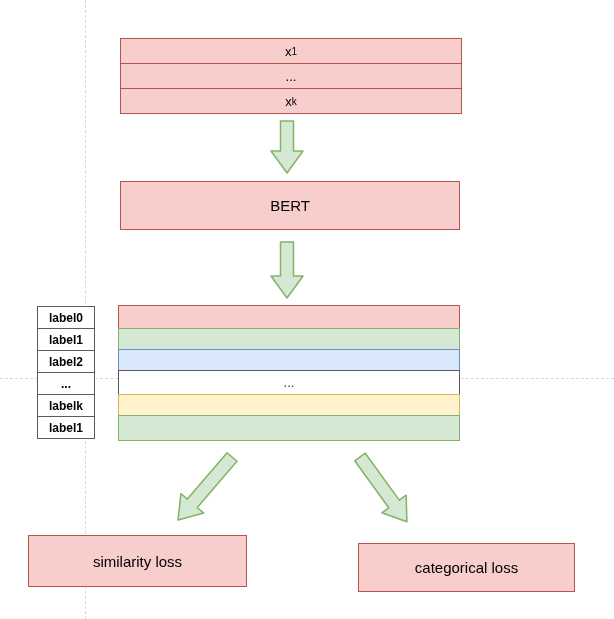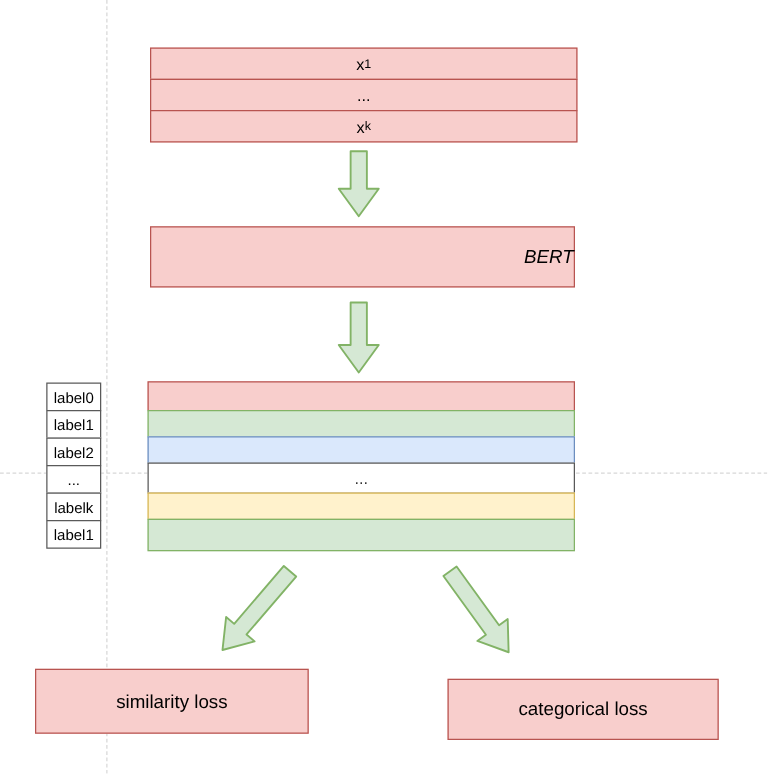--- a/index.html
+++ b/index.html
@@ -18,21 +18,21 @@
     border:1px solid #b85450; background:#f8cecc;
     display:flex; align-items:center; justify-content:center; font-size:13px;
   }
   .input-row:first-child { margin-top:0; }
   .sub { font-size:10px; vertical-align:-3px; }
 
   
   .bert-box {
     position:absolute; left:120px; top:181px; width:340px; height:49px;
     box-sizing:border-box; border:1px solid #b85450; background:#f8cecc;
-    display:flex; align-items:center; justify-content:flex-end; font-size:15px;font-style:italic;
+    display:flex; align-items:center; justify-content:center; font-size:15px;
   }
 
   
   .embed-stack { position:absolute; left:118px; top:305px; width:342px; }
   .embed-row {
     box-sizing:border-box; margin-top:-1px; border:1px solid transparent;
     display:flex; align-items:center; justify-content:center; font-size:13px; color:#333;
   }
   .embed-stack .embed-row:first-child { margin-top:0; }
   .embed-row:nth-child(1) { height:24px; }
@@ -41,21 +41,21 @@
   .embed-row:nth-child(4) { height:25px; }
   .embed-row:nth-child(5) { height:22px; }
   .embed-row:nth-child(6) { height:26px; }
   .c-red    { background:#f8cecc; border-color:#b85450; }
   .c-green  { background:#d5e8d4; border-color:#82b366; }
   .c-blue   { background:#dae8fc; border-color:#6c8ebf; }
   .c-yellow { background:#fff2cc; border-color:#d6b656; }
   .c-white  { background:#ffffff; border-color:#595959; }
 
   
-  .label-col { position:absolute; left:37px; top:306px; width:44px; }
+  .label-col { position:absolute; left:37px; top:306px; width:58px;font-weight:bold; }
   .label-box {
     box-sizing:border-box; height:23px; margin-top:-1px;
     border:1px solid #5a5a5a; background:#ffffff;
     display:flex; align-items:center; justify-content:center; font-size:12px;
   }
   .label-col .label-box:first-child { margin-top:0; }
 
   
   .loss-box {
     position:absolute; box-sizing:border-box;

